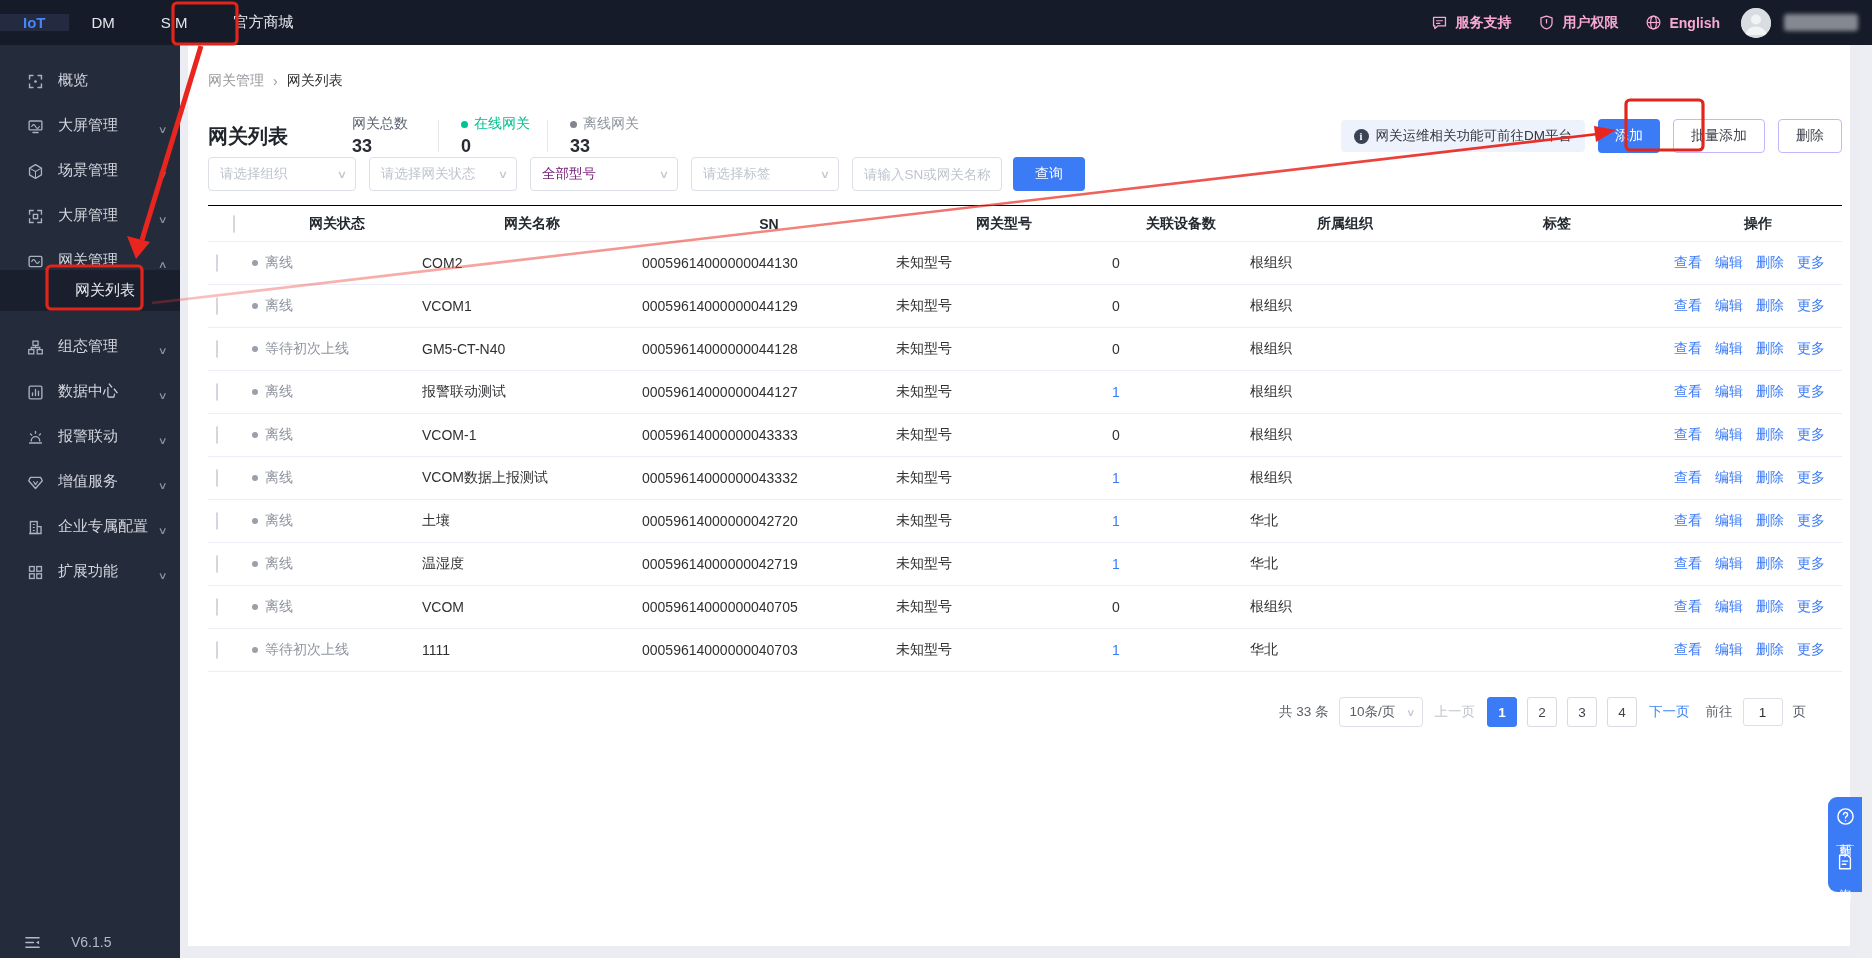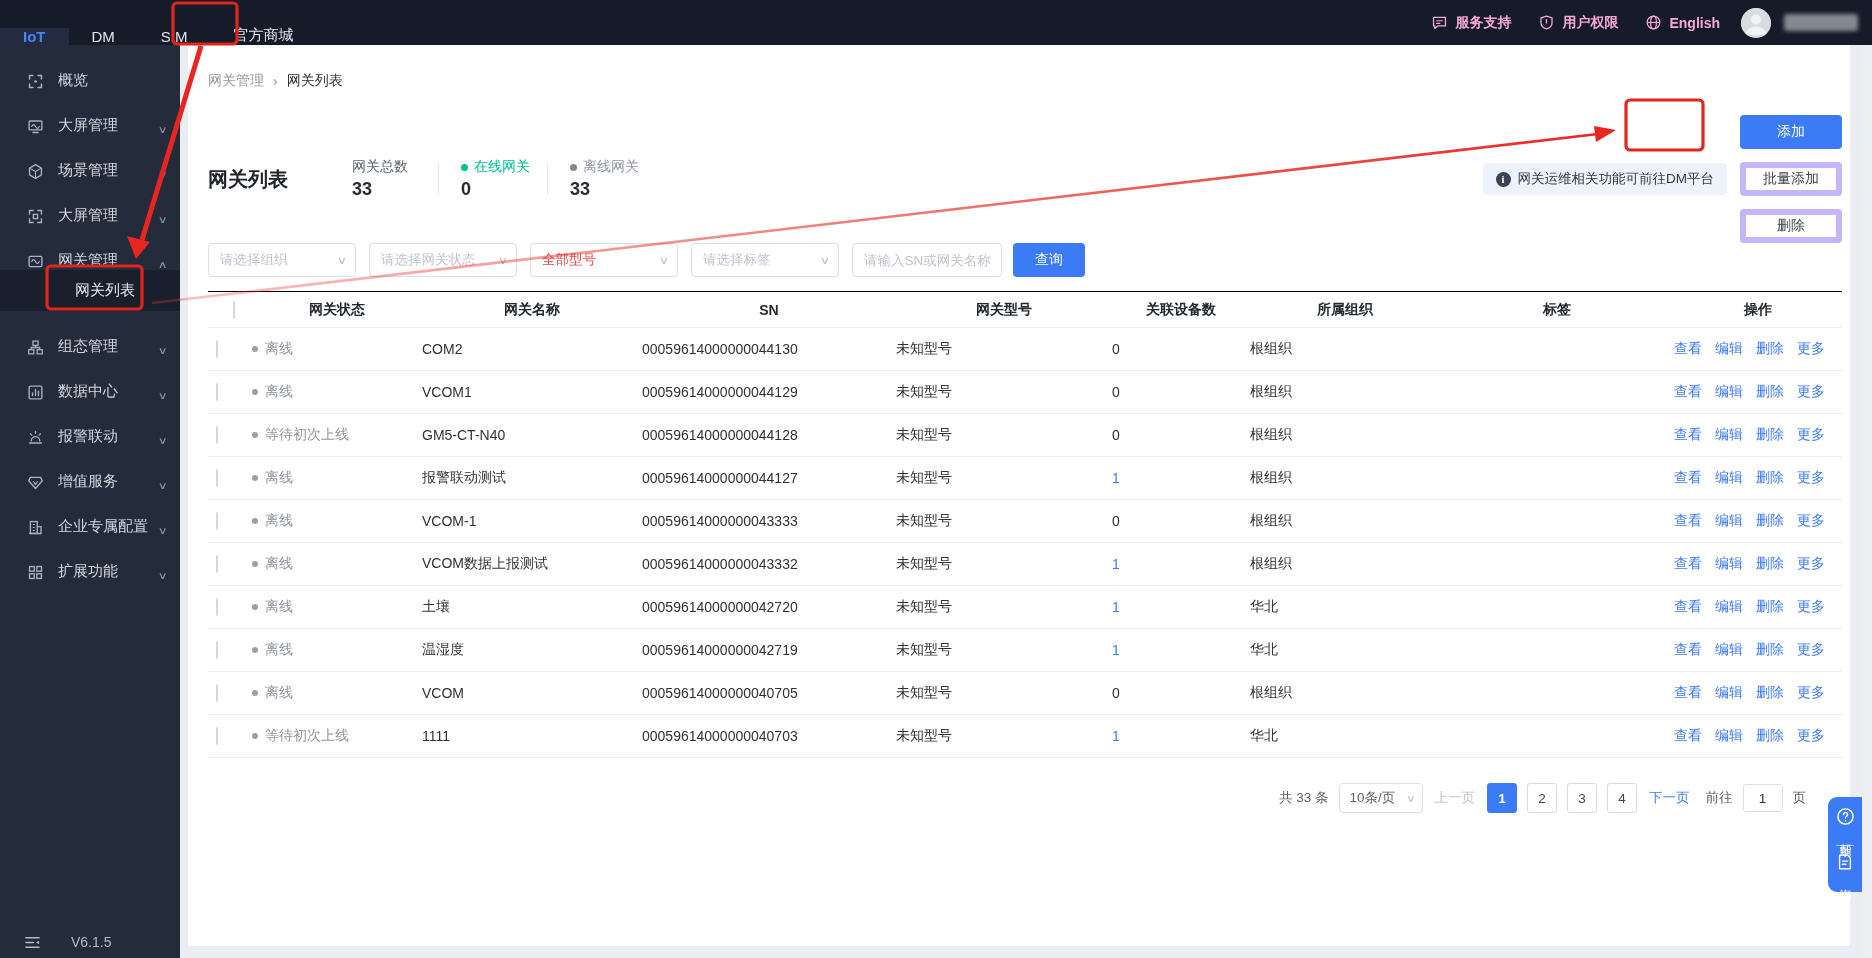--- a/index.html
+++ b/index.html
@@ -6,21 +6,21 @@
   body{width:1872px;height:958px;position:relative;overflow:hidden;
        font-family:"Liberation Sans","DejaVu Sans",sans-serif;background:#fff;
        -webkit-font-smoothing:antialiased;}
   
   .topbar{position:absolute;left:0;top:0;width:1872px;height:45px;background:#161b29;
           display:flex;align-items:stretch;z-index:5;}
   .brand{width:180px;display:flex;align-items:center;padding-left:14px;box-sizing:border-box;gap:9px;}
   .brand-icon{color:#fff;display:flex;}
   .brand-title{color:#fff;font-size:17px;font-weight:bold;letter-spacing:1px;line-height:19px;}
   .brand-sub{color:#c9ced8;font-size:10.5px;text-align:center;line-height:11px;}
-  .nav-tabs{display:flex;align-items:flex-end;}
+  .nav-tabs{display:flex;align-items:center;}
   .nav-tab{display:flex;align-items:center;padding:0 23px;color:#e3e6ec;font-size:15px;cursor:pointer;}
   .nav-tab.active{background:#242b40;color:#4585f5;font-weight:bold;}
   .top-right{margin-left:auto;display:flex;align-items:center;gap:27px;padding-right:14px;}
   .top-item{display:flex;align-items:center;gap:7px;color:#f9a8d4;font-size:14px;cursor:pointer;font-weight:bold;}
   .top-item svg{display:block;}
   .avatar{width:30px;height:30px;border-radius:50%;background:#d9dce1;display:flex;align-items:center;
           justify-content:center;overflow:hidden;margin-left:-6px;}
   .name-blob{width:74px;height:17px;border-radius:3px;background:#90959d;filter:blur(2px);opacity:.9;margin-left:-14px;}
   
   .sidebar{position:absolute;left:0;top:45px;width:180px;height:913px;background:#242b3a;z-index:4;}
@@ -53,26 +53,26 @@
   .stat-value{font-size:18px;font-weight:bold;color:#272b33;margin-top:3px;}
   .stat-div{width:1px;height:32px;background:#e4e7ec;margin:0 22px 0 12px;}
   .head-right{margin-left:auto;display:flex;align-items:center;gap:13px;}
   .notice{background:#edf2fc;border-radius:4px;height:32px;display:flex;align-items:center;
           padding:0 13px;font-size:13.5px;color:#33373f;gap:7px;}
   .info-i{width:15px;height:15px;border-radius:50%;background:#3a4254;color:#fff;font-size:10.5px;
           display:flex;align-items:center;justify-content:center;font-weight:bold;font-family:"Liberation Serif",serif;}
   .btn{height:34px;border-radius:4px;font-size:14px;display:flex;align-items:center;justify-content:center;
        cursor:pointer;box-sizing:border-box;padding:0 17px;}
   .btn.primary{background:#3c7bf6;color:#fff;}
-  .btn.plain{background:#fff;border:6px solid #c4b5fd;color:#42464e;}
+  .btn.plain{background:#fff;border:1px solid #c4b5fd;color:#42464e;}
   
   .filters{margin-top:0;display:flex;align-items:center;gap:13px;}
   .sel{width:148px;height:34px;border:1px solid #dcdfe6;border-radius:4px;display:flex;align-items:center;
        padding:0 9px 0 11px;box-sizing:border-box;font-size:13.5px;background:#fff;cursor:pointer;}
-  .sel .val{flex:1;color:#ef4444;}
+  .sel .val{flex:1;color:#701a75;}
   .sel .val.ph{color:#bfc4cd;}
   .sel .caret{color:#c0c4cc;font-size:11px;transform:scaleX(1.3);}
   .f-input{width:150px;height:34px;border:1px solid #dcdfe6;border-radius:4px;padding:0 11px;font-size:13.5px;
            color:#303133;box-sizing:border-box;font-family:inherit;}
   .f-input::placeholder{color:#bfc4cd;}
   .btn-search{width:72px;height:34px;background:#3c7bf6;color:#fff;border:none;border-radius:4px;
               font-size:14px;cursor:pointer;margin-left:-2px;}
   
   .table{margin-top:14px;}
   .t-row{display:grid;grid-template-columns:44px 170px 220px 254px 216px 138px 190px 234px 168px;
@@ -321,21 +321,21 @@
               <span>离线网关</span>
             </div>
                  <div class="stat-value">33</div>
           </div>
         </div>
       <div class="head-right">
         <div class="notice">
           <span class="info-i">i</span>
           <span>网关运维相关功能可前往DM平台</span>
         </div>
-        <div id="headerBtns" style="display:flex;gap:13px;flex-direction:column;">
+        <div id="headerBtns" style="display:flex;gap:13px;">
             <div class="btn primary">添加</div>
             <div class="btn plain">批量添加</div>
             <div class="btn plain">删除</div>
           </div>
       </div>
     </div>
 
     <div class="filters" id="filterRow">
         <div class="sel">
           <span class="val ph">请选择组织</span>

